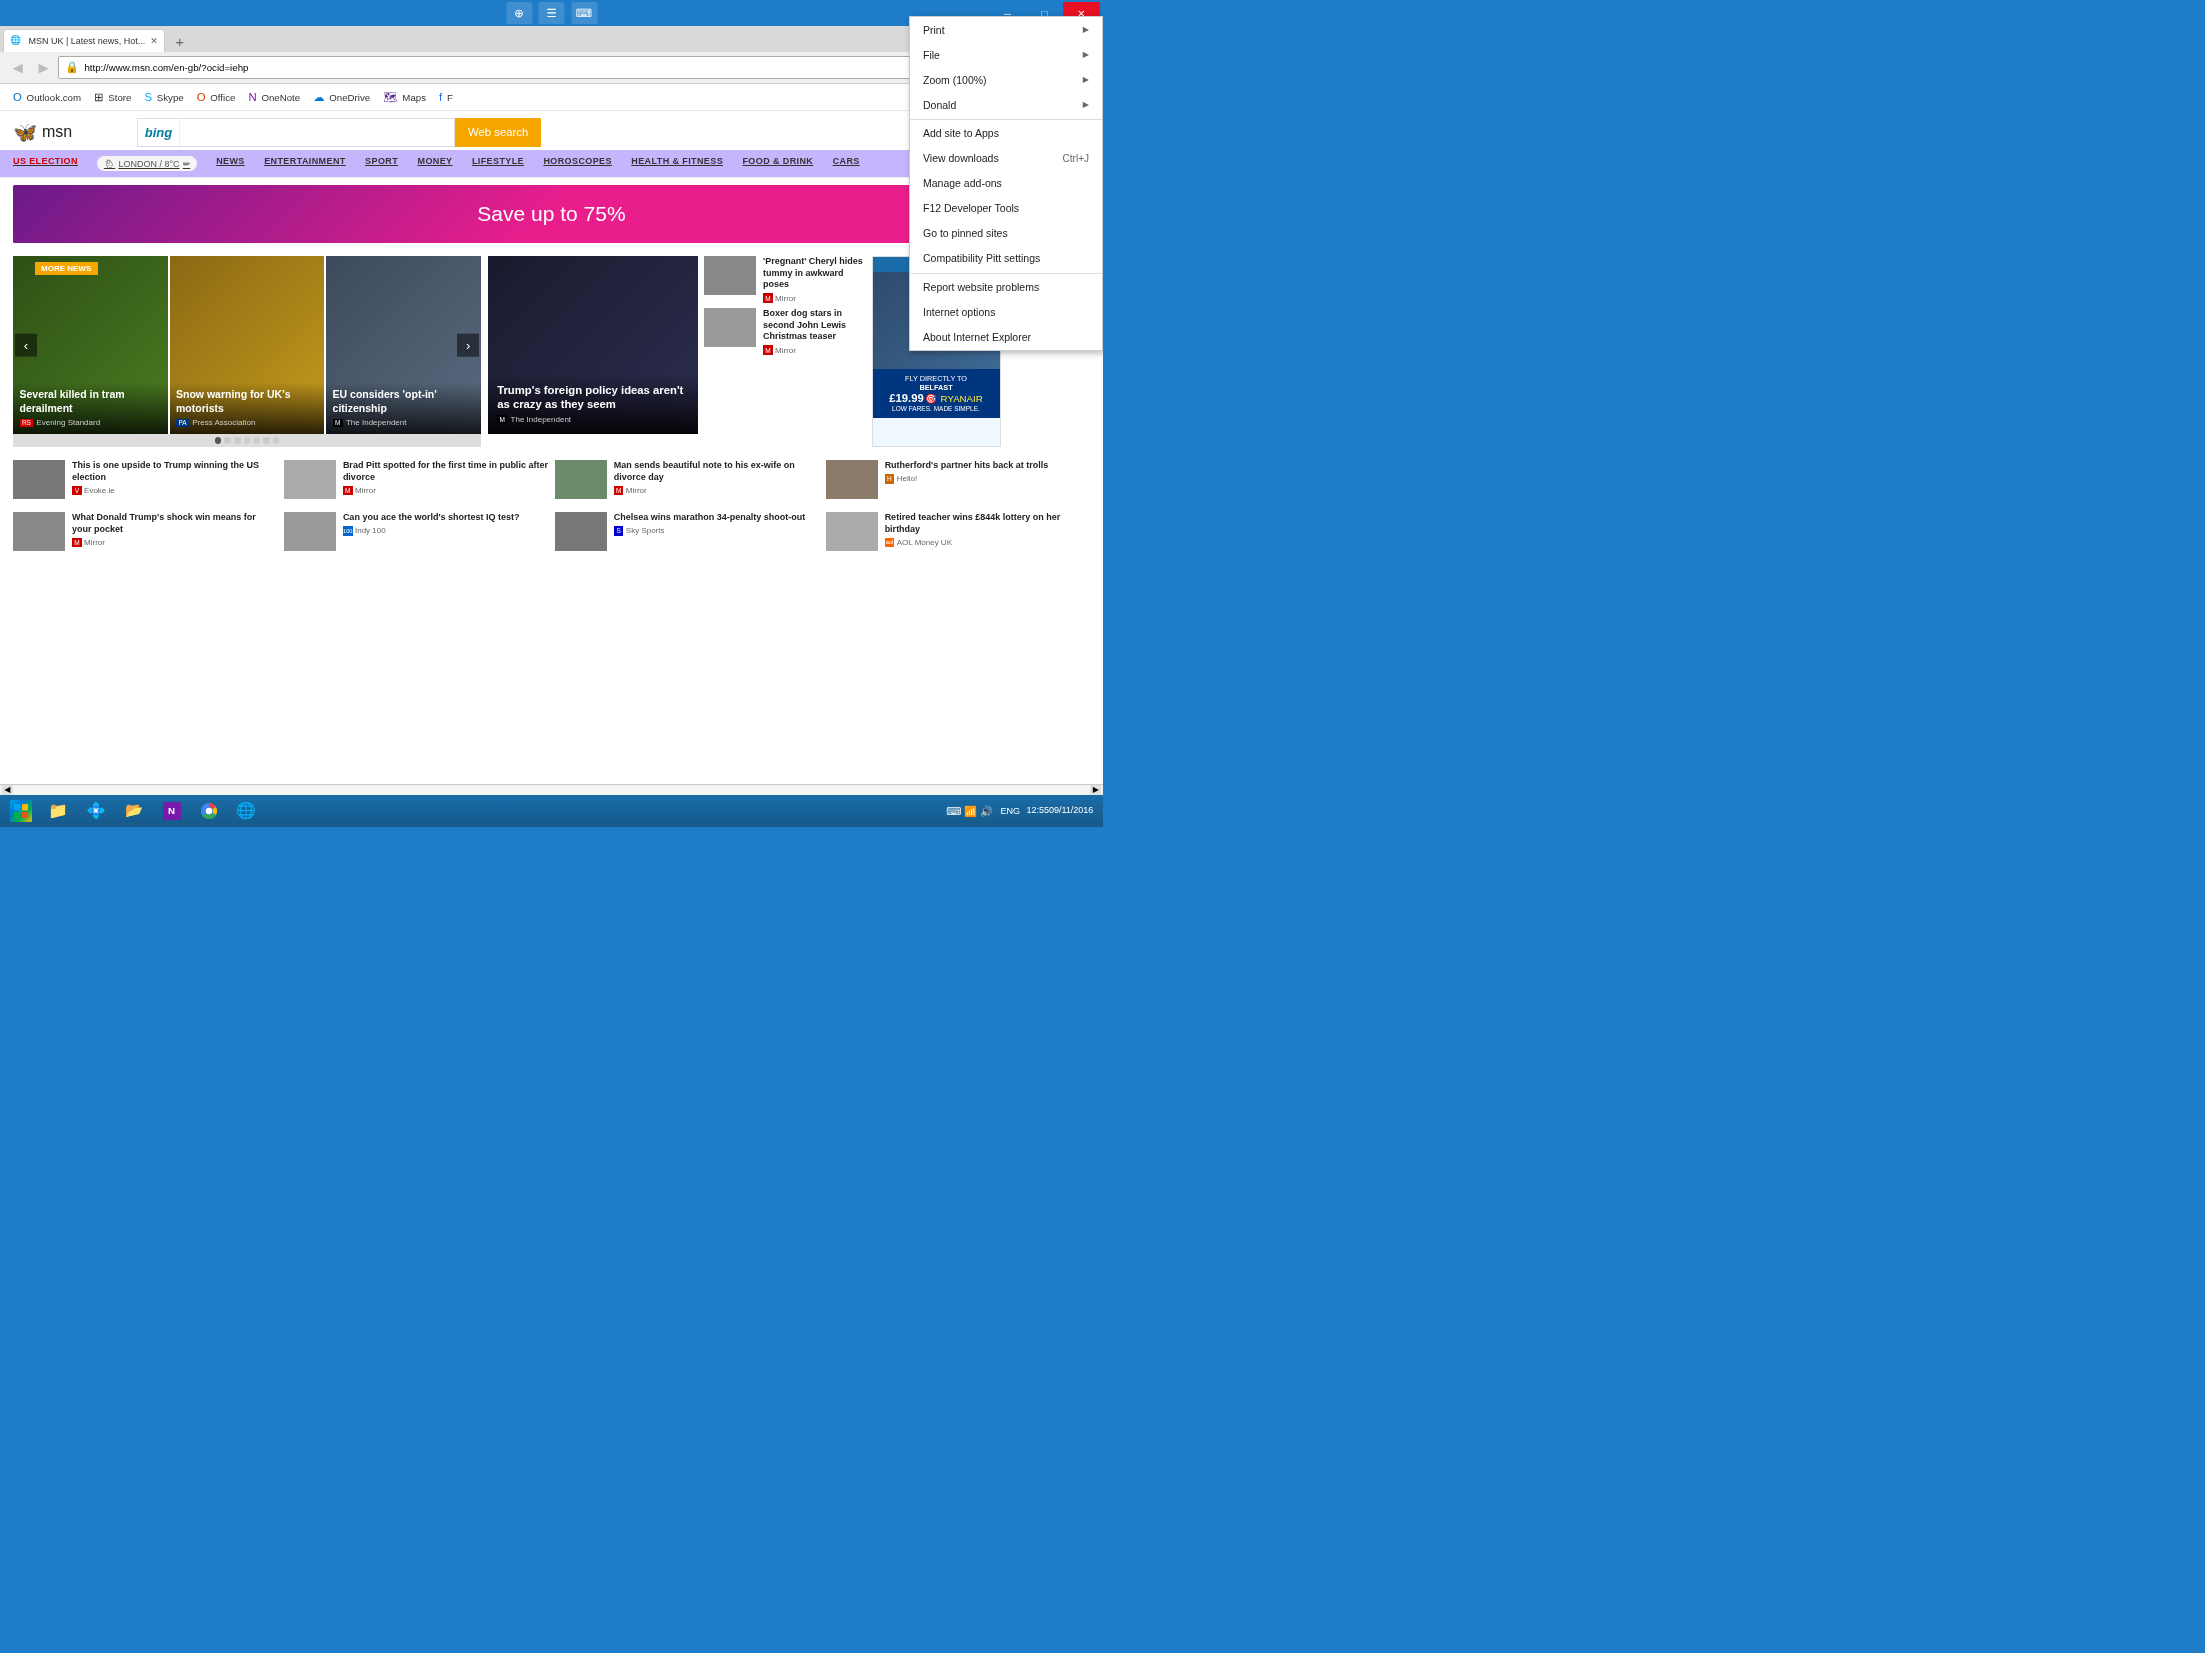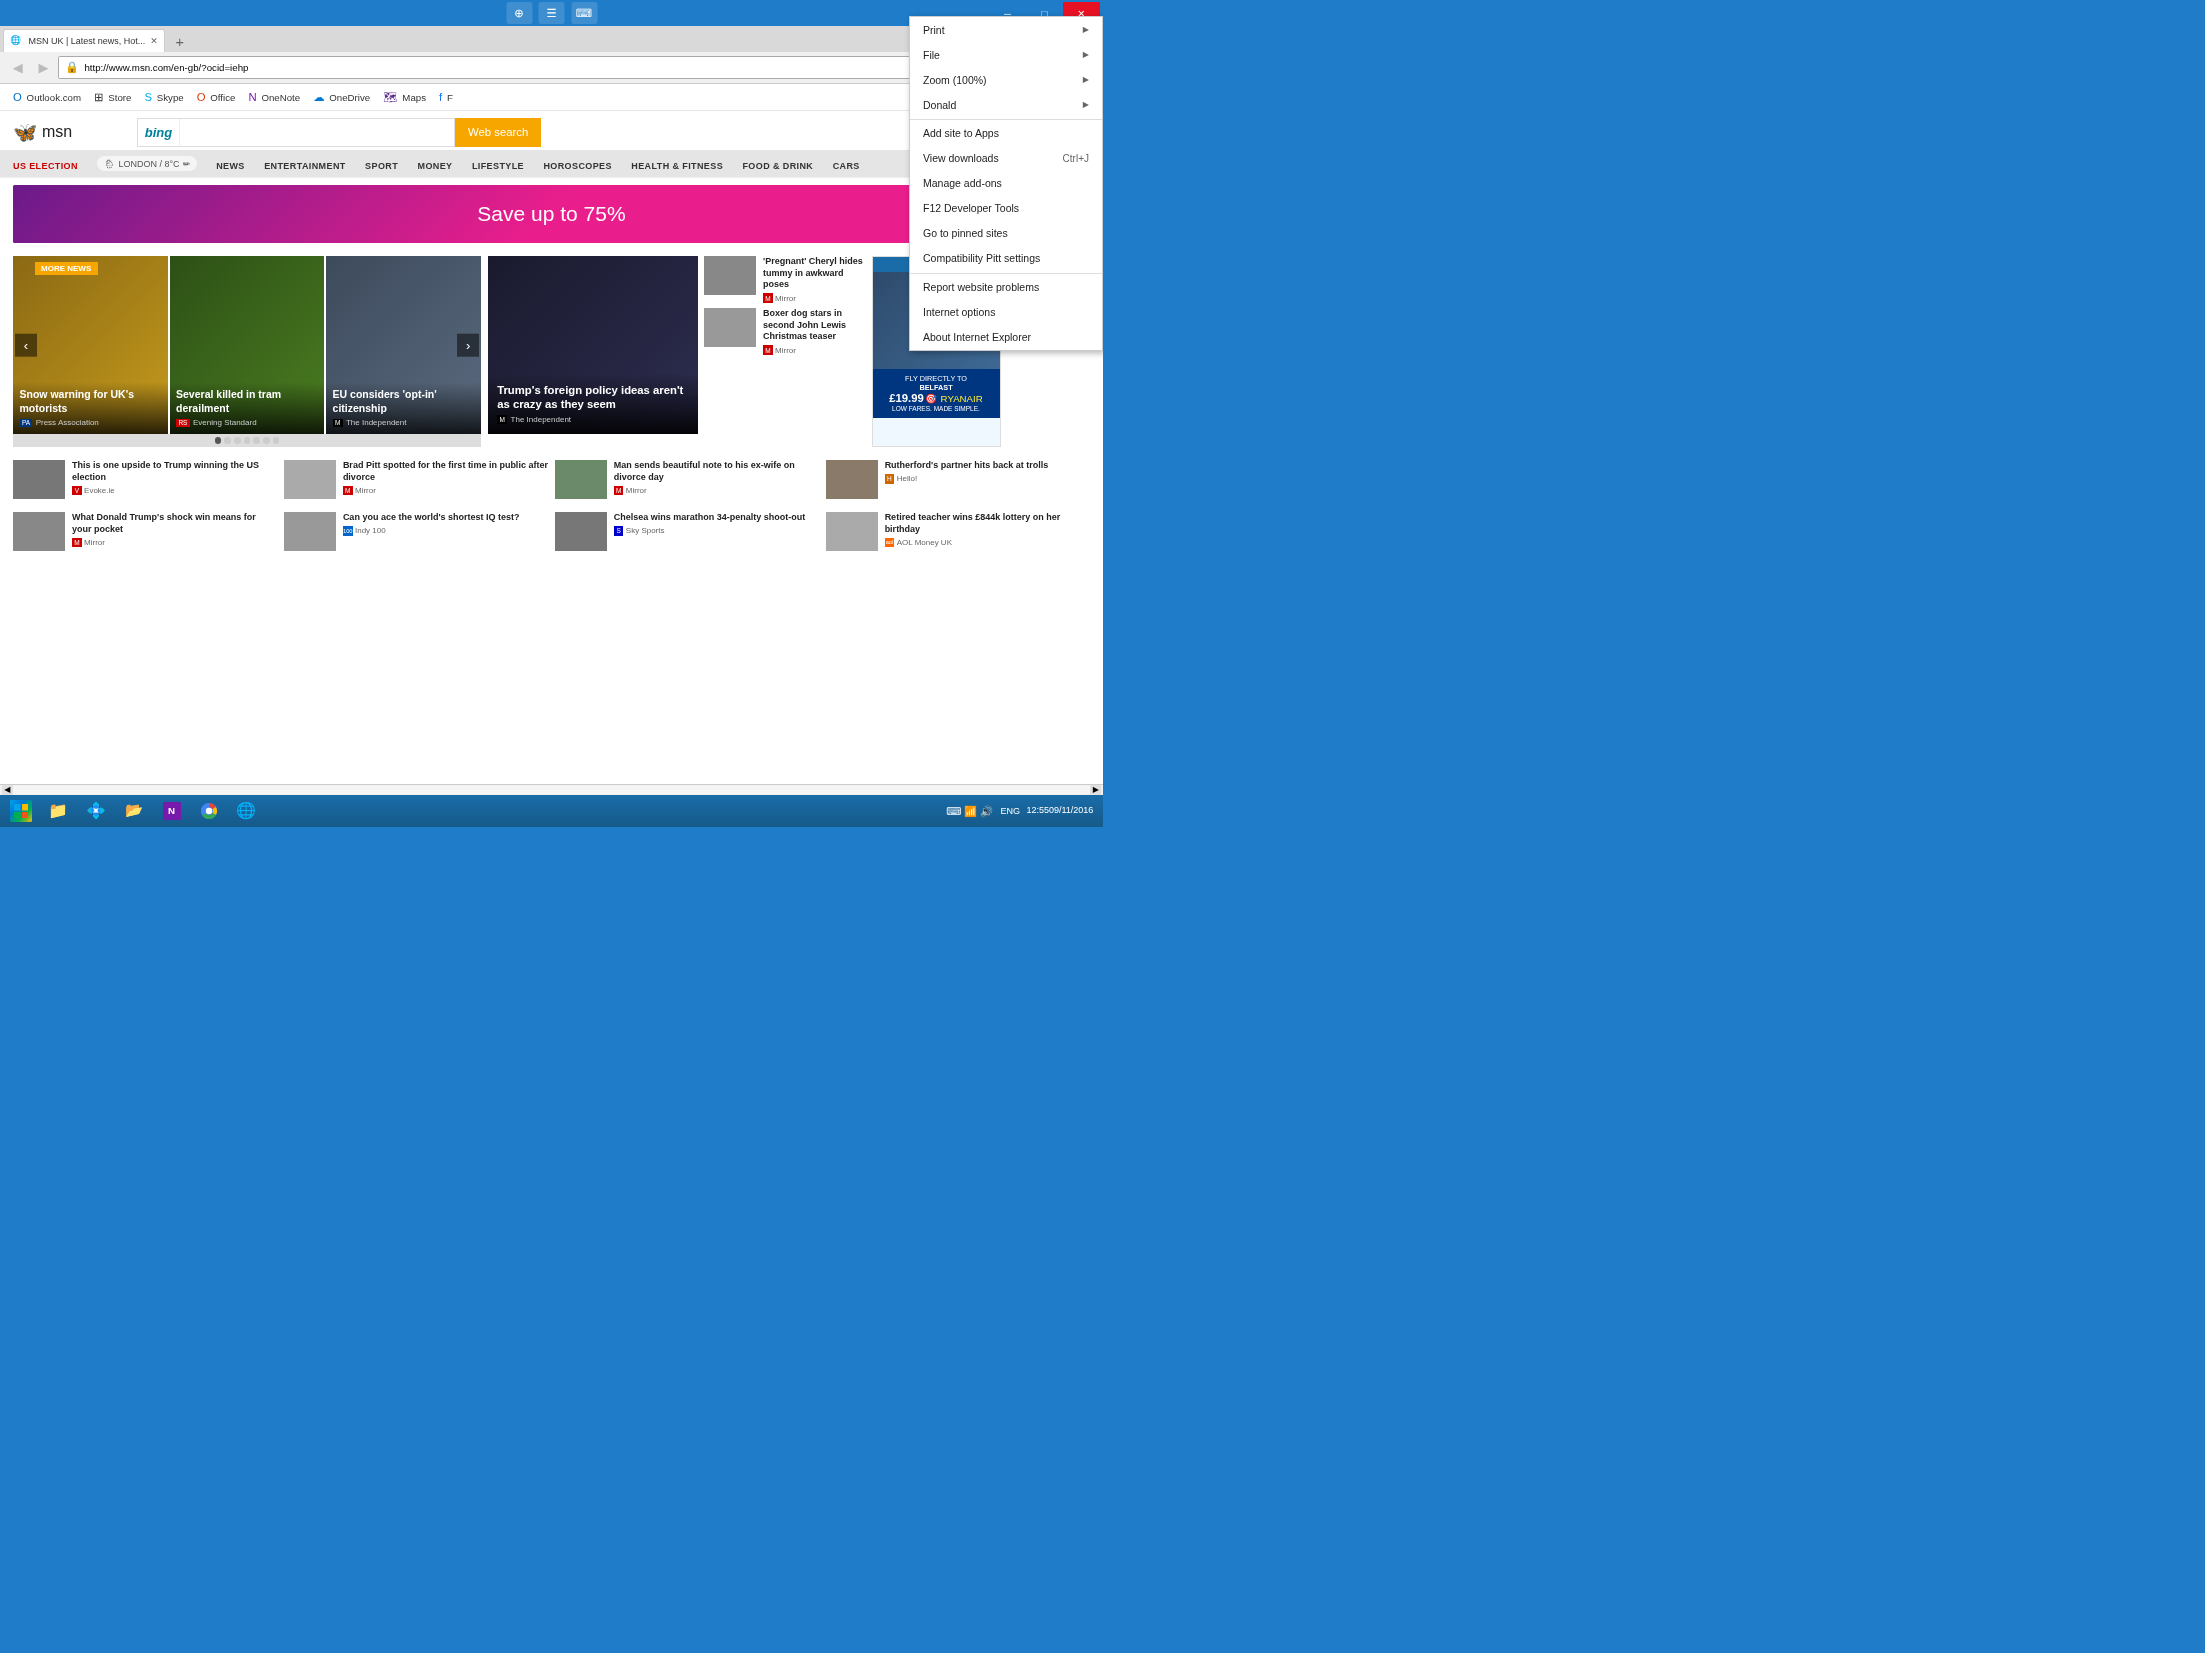--- a/index.html
+++ b/index.html
@@ -240,25 +240,26 @@
       cursor: pointer;
       font-weight: 500;
       white-space: nowrap;
     }
 
     
     .nav-links {
       display: flex;
       gap: 19.4px;
       padding: 6.5px 13px;
-      background: #e5e5e5;
+      background: #c4b5fd;
       border-bottom: 1.6px solid #eee;
       font-size: 9.7px;
       color: #333;
-      align-items: flex-end;
+      align-items: flex-start;
+      text-decoration: underline;
     }
     .nav-link {
       cursor: pointer;
       text-transform: uppercase;
       font-size: 9px;
       font-weight: 600;
       color: #333;
       letter-spacing: 0.4px;
     }
     .nav-link.highlight { color: #cc0000; font-weight: 700; }
@@ -810,36 +811,36 @@
     </div>
 
     <div class="main-content">
       <div class="news-section">
 
         <div class="news-carousel">
           <div class="carousel-container">
             <div class="more-news-badge">MORE NEWS</div>
             <div class="carousel-nav left">‹</div>
             <div class="carousel-item">
+              <div class="img-placeholder c1"></div>
+              <div class="carousel-caption">
+                <div class="headline">Several killed in tram derailment</div>
+                <div class="source">
+                  <span style="background:#cc0000;color:white;font-size:6.5px;padding:0.8px 2.4px;">RS</span>
+                  <span>Evening Standard</span>
+                </div>
+              </div>
+            </div>
+            <div class="carousel-item">
               <div class="img-placeholder c2"></div>
               <div class="carousel-caption">
                 <div class="headline">Snow warning for UK's motorists</div>
                 <div class="source">
                   <span style="background:#003580;color:white;font-size:6.5px;padding:0.8px 2.4px;">PA</span>
                   <span>Press Association</span>
-                </div>
-              </div>
-            </div>
-            <div class="carousel-item">
-              <div class="img-placeholder c1"></div>
-              <div class="carousel-caption">
-                <div class="headline">Several killed in tram derailment</div>
-                <div class="source">
-                  <span style="background:#cc0000;color:white;font-size:6.5px;padding:0.8px 2.4px;">RS</span>
-                  <span>Evening Standard</span>
                 </div>
               </div>
             </div>
             <div class="carousel-item">
               <div class="img-placeholder c3"></div>
               <div class="carousel-caption">
                 <div class="headline">EU considers 'opt-in' citizenship</div>
                 <div class="source">
                   <span style="background:#000;color:white;font-size:6.5px;padding:0.8px 2.4px;">M</span>
                   <span>The Independent</span>

